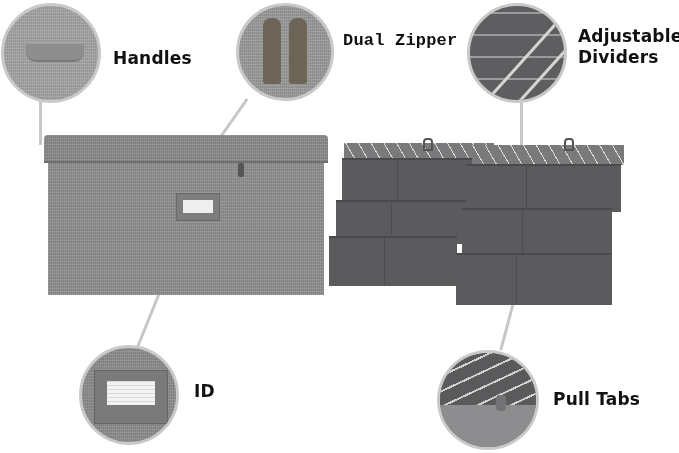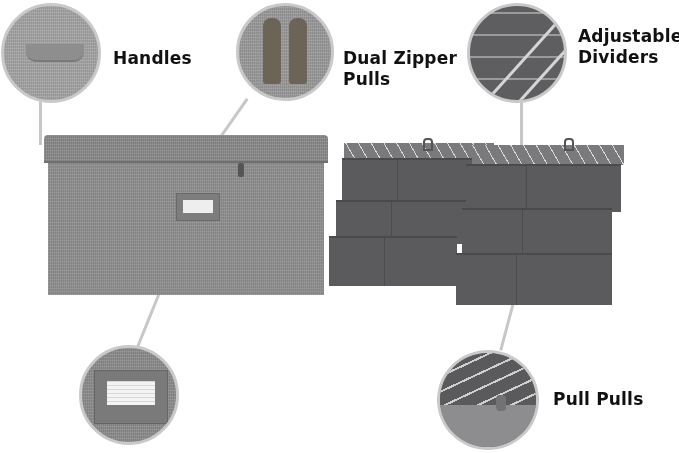--- a/index.html
+++ b/index.html
@@ -83,25 +83,25 @@
 
 <div class="circle" style="left:437px; top:350px; width:102px; height:100px; background:#6b6b6d;">
   <div class="abs" style="left:0; top:0; width:102px; height:52px; background:repeating-linear-gradient(-25deg,#5a5a5c 0 12px,#cfcfcf 12px 14px);"></div>
   <div class="abs" style="left:0; top:52px; width:102px; height:50px; background:#8d8d8f;"></div>
   <div class="abs" style="left:56px; top:42px; width:10px; height:16px; background:#727274; border-radius:4px;"></div>
 </div>
 
 <div class="label" style="left:113px; top:48px;">
   <span>Handles</span>
 </div>
-<div class="label" style="left:343px; top:48px;">
+<div class="label" style="left:343px; top:30px;font-family:Liberation Mono, monospace;">
   <div>Dual Zipper</div>
-  <div>Pulls</div>
 </div>
 <div class="label" style="left:578px; top:26px;">
   <div>Adjustable</div>
   <div>Dividers</div>
 </div>
 <div class="label" style="left:194px; top:381px;">
+  <div>ID</div>
 </div>
 <div class="label" style="left:553px; top:389px;">
-  <span>Pull Pulls</span>
+  <span>Pull Tabs</span>
 </div>
 
 </body></html>

